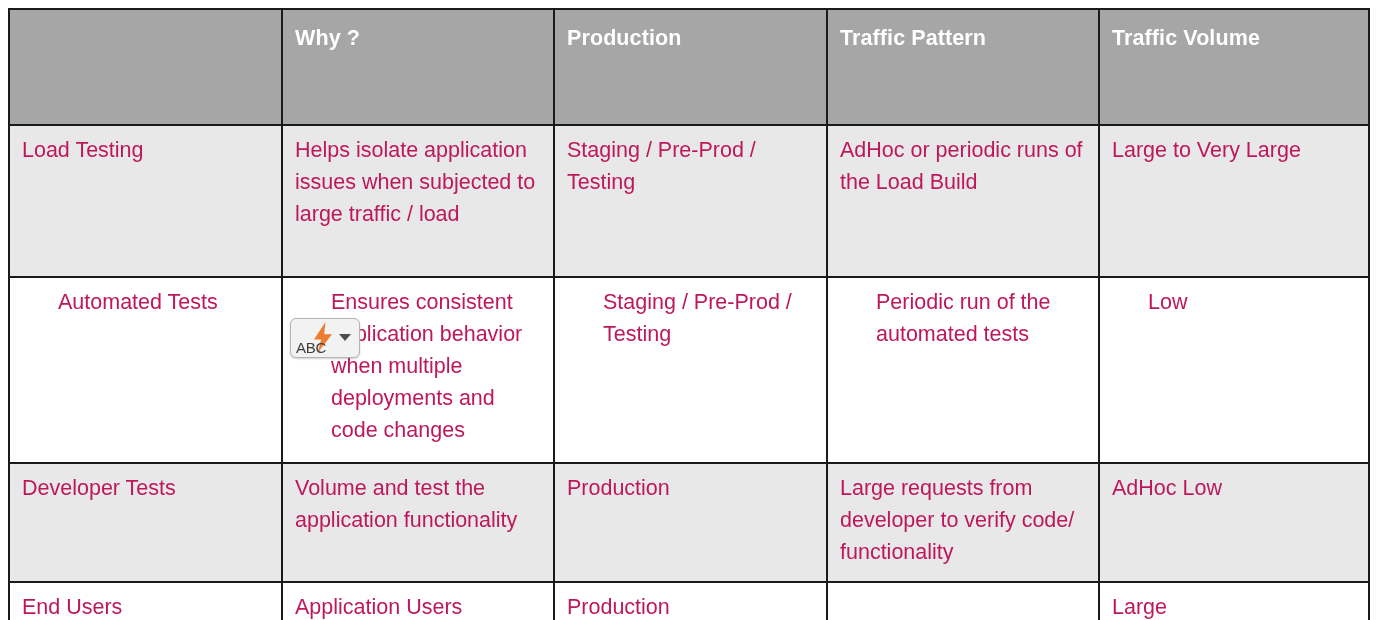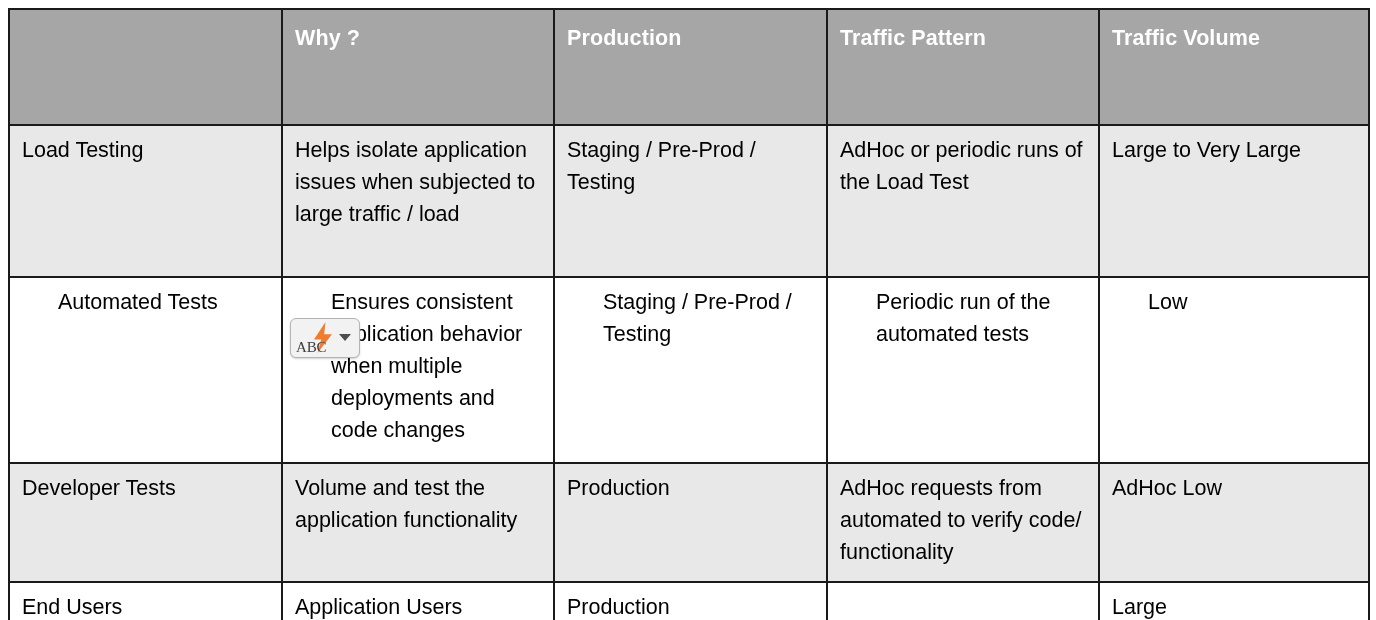--- a/index.html
+++ b/index.html
@@ -40,21 +40,21 @@
   table.matrix col.c3 { width: 272px; }
   table.matrix col.c4 { width: 270px; }
 
   table.matrix th,
   table.matrix td {
     border: 2px solid #1a1a1a;
     vertical-align: top;
     padding: 8px 11px 8px 12px;
     font-size: 21.5px;
     line-height: 1.49;
-    color: #000000;
+    color: #be185d;
     font-weight: 400;
     word-wrap: break-word;
     overflow-wrap: break-word;
   }
 
   table.matrix thead th {
     background: #a6a6a6;
     color: #ffffff;
     font-weight: bold;
     text-align: left;
@@ -84,21 +84,21 @@
     border: 1px solid #b4b4b4;
     border-radius: 6px;
     box-shadow: 0 1px 2px rgba(0,0,0,0.18);
     box-sizing: border-box;
     z-index: 20;
   }
   #smarttag .abc {
     position: absolute;
     left: 5px;
     bottom: 2px;
-    font-family: Liberation Serif, serif;
+    font-family: Liberation Sans, sans-serif;
     font-size: 15px;
     line-height: 15px;
     color: #3d3d3d;
     letter-spacing: -0.2px;
   }
   #smarttag .bolt {
     position: absolute;
     left: 21px;
     top: 3px;
     width: 22px;
@@ -142,21 +142,21 @@
         <td>
             <span class="cell-text">Load Testing</span>
           </td>
         <td>
             <span class="cell-text">Helps isolate application issues when subjected to large traffic / load</span>
           </td>
         <td>
             <span class="cell-text">Staging / Pre-Prod / Testing</span>
           </td>
         <td>
-            <span class="cell-text">AdHoc or periodic runs of the Load Test</span>
+            <span class="cell-text">AdHoc or periodic runs of the Load Build</span>
           </td>
         <td>
             <span class="cell-text">Large to Very Large</span>
           </td>
       </tr>
       <tr class="plain r1">
         <td>
             <span class="cell-text">Automated Tests</span>
           </td>
         <td>
@@ -176,21 +176,21 @@
         <td>
             <span class="cell-text">Developer Tests</span>
           </td>
         <td>
             <span class="cell-text">Volume and test the application functionality</span>
           </td>
         <td>
             <span class="cell-text">Production</span>
           </td>
         <td>
-            <span class="cell-text">AdHoc requests from automated to verify code/ functionality</span>
+            <span class="cell-text">Large requests from developer to verify code/ functionality</span>
           </td>
         <td>
             <span class="cell-text">AdHoc Low</span>
           </td>
       </tr>
       <tr class="plain r3">
         <td>
             <span class="cell-text">End Users</span>
           </td>
         <td>

